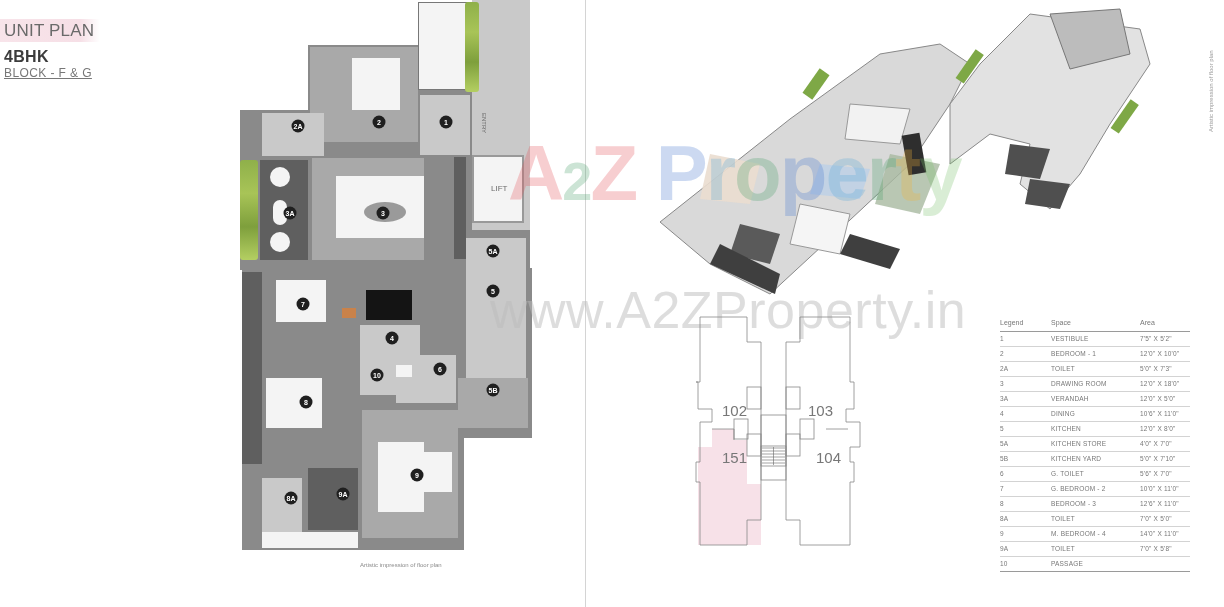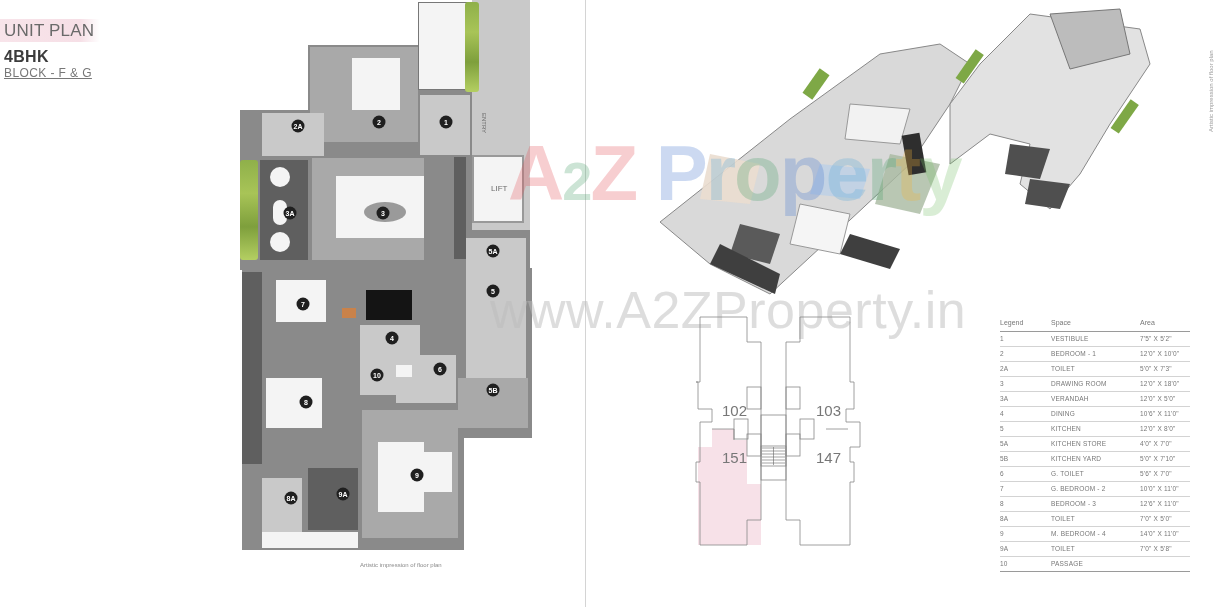--- a/index.html
+++ b/index.html
@@ -212,23 +212,23 @@
       <line x1="72" y1="136" x2="95" y2="136"></line>
       <line x1="72" y1="139" x2="95" y2="139"></line>
       <line x1="72" y1="142" x2="95" y2="142"></line>
       <line x1="72" y1="145" x2="95" y2="145"></line>
       <line x1="72" y1="148" x2="95" y2="148"></line>
       <line x1="72" y1="151" x2="95" y2="151"></line>
       <line x1="83.5" y1="135" x2="83.5" y2="153"></line>
     </g>
   </svg>
   <div class="kp-label" style="left:32px;top:90px;">102</div>
-  <div class="kp-label" style="left:126px;top:90px;">103</div>
+  <div class="kp-label" style="left:118px;top:90px;">103</div>
   <div class="kp-label" style="left:32px;top:137px;">151</div>
-  <div class="kp-label" style="left:126px;top:137px;">147</div>
+  <div class="kp-label" style="left:126px;top:137px;">104</div>
 </div>
 
 <div class="legend">
   <table>
     <thead>
       <tr>
         <th class="c1">Legend</th>
         <th class="c2">Space</th>
         <th>Area</th>
       </tr>

